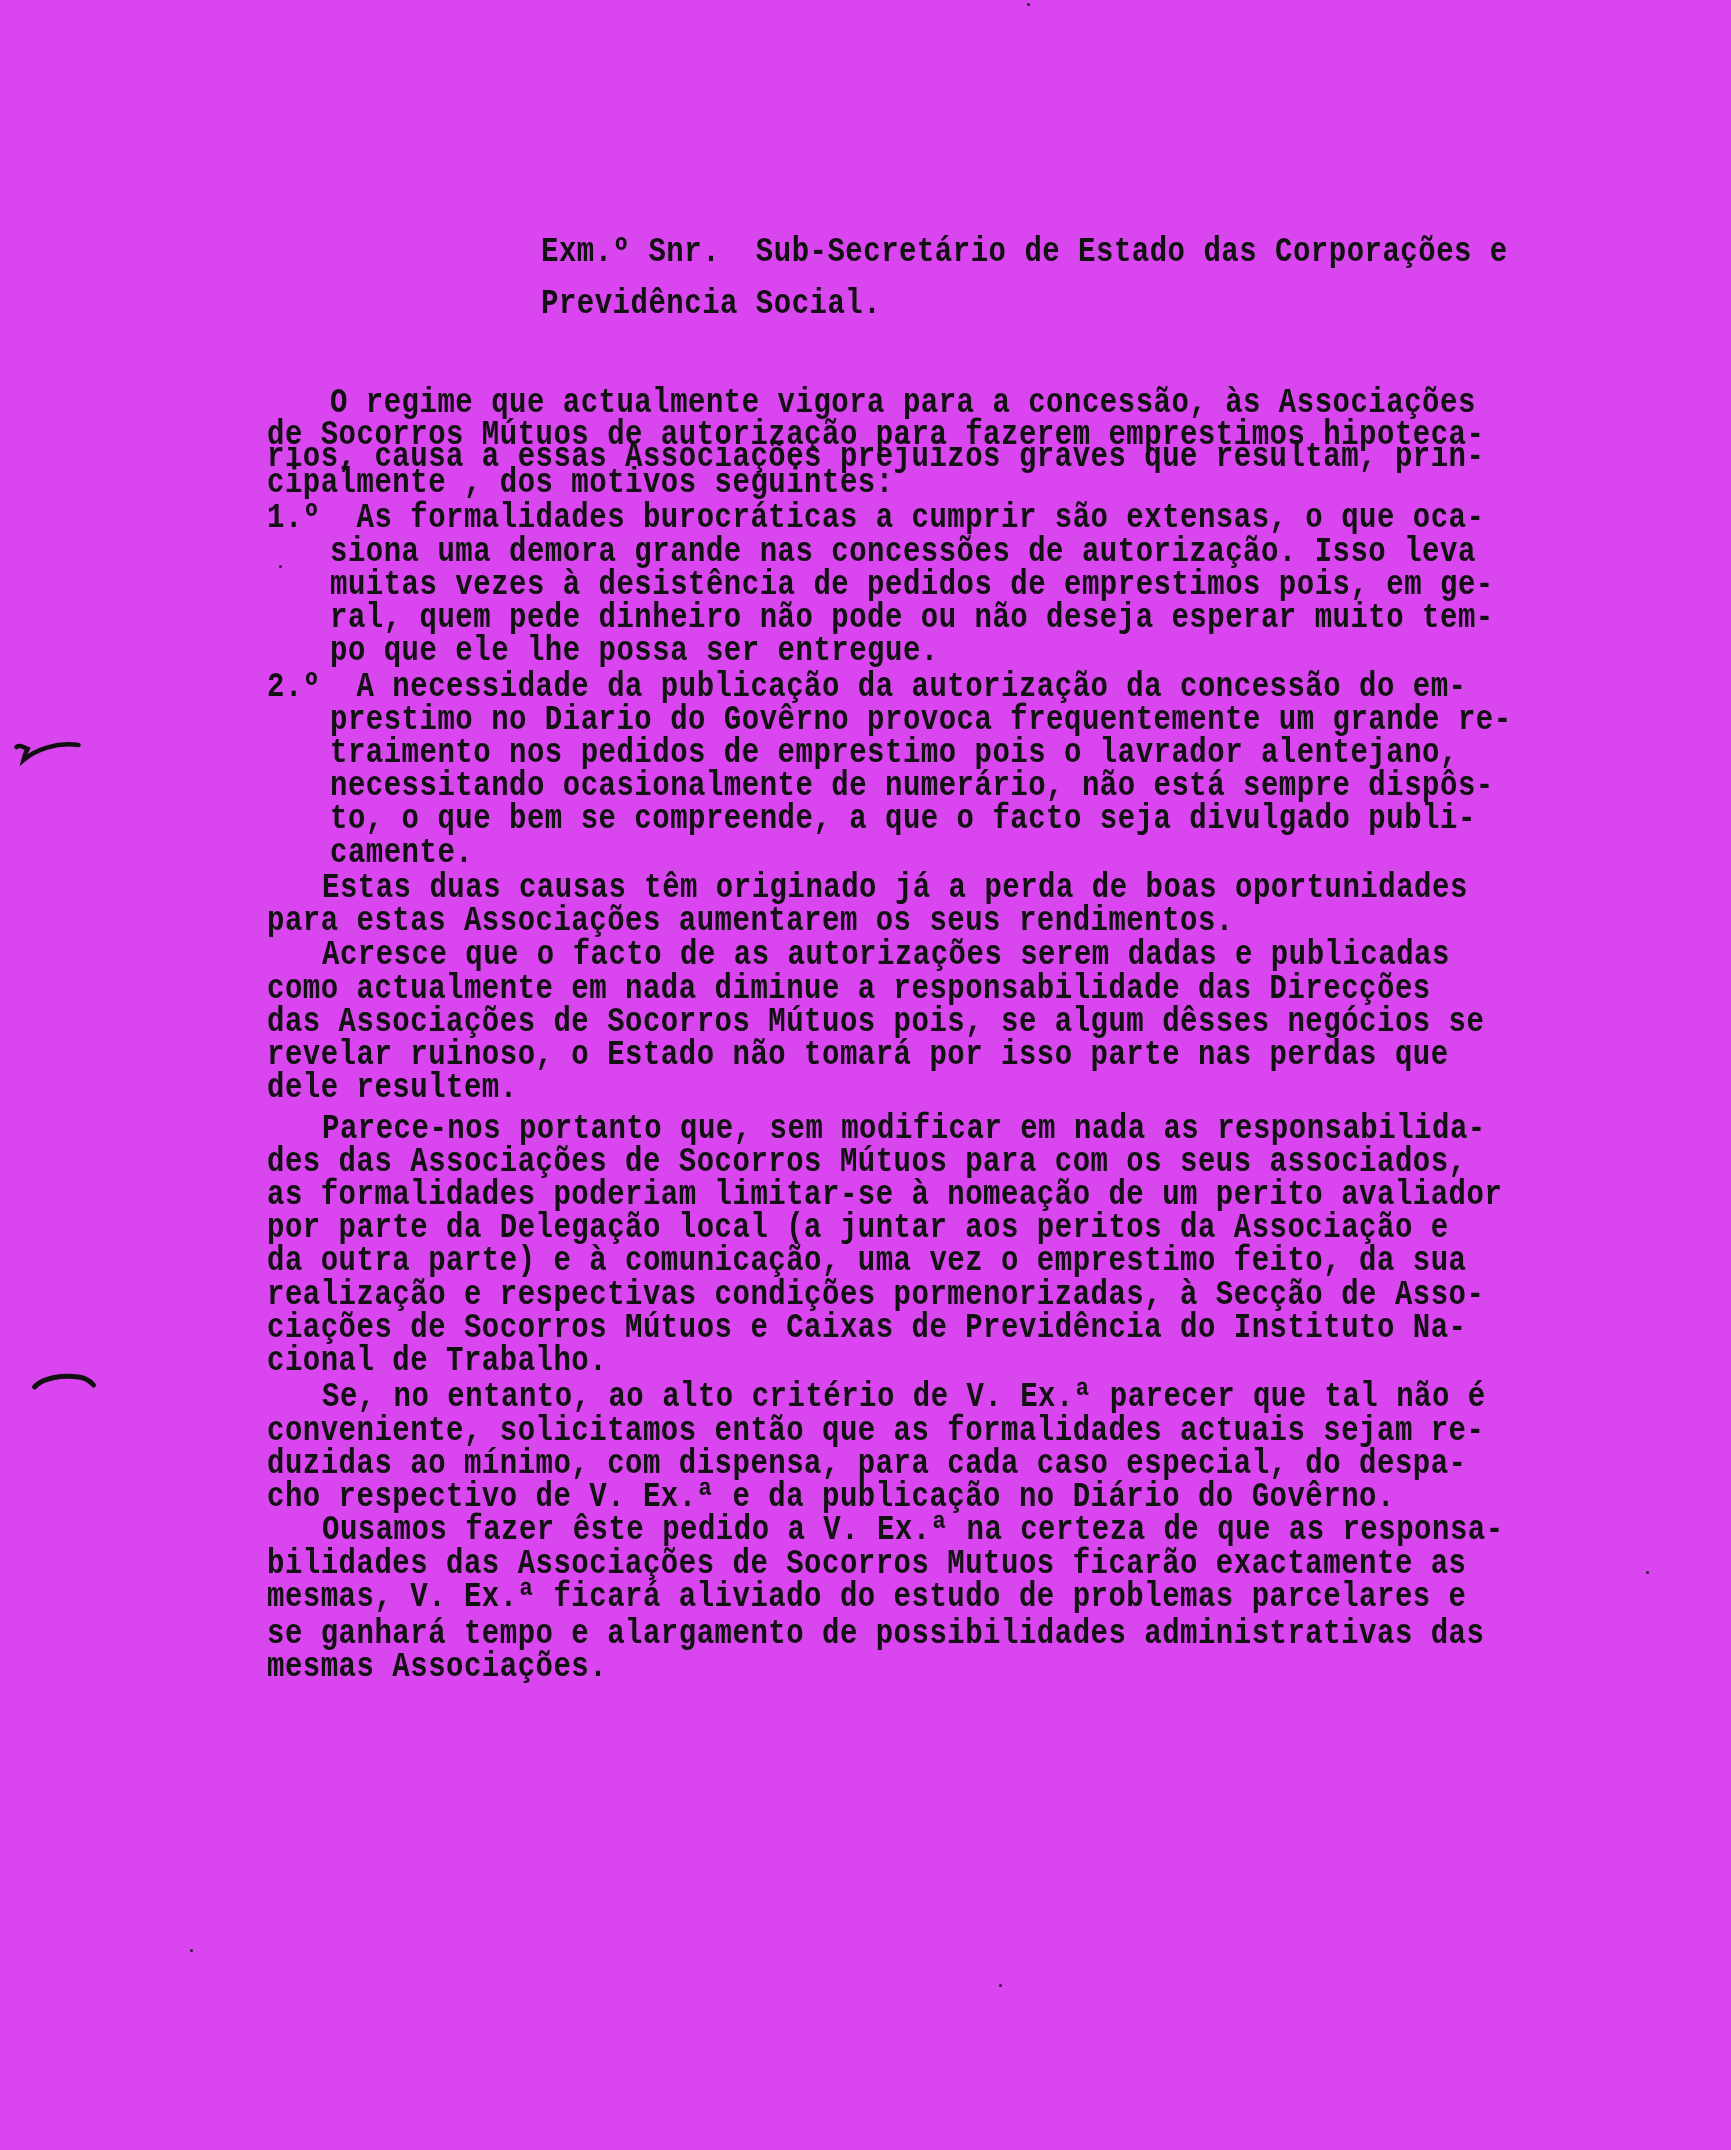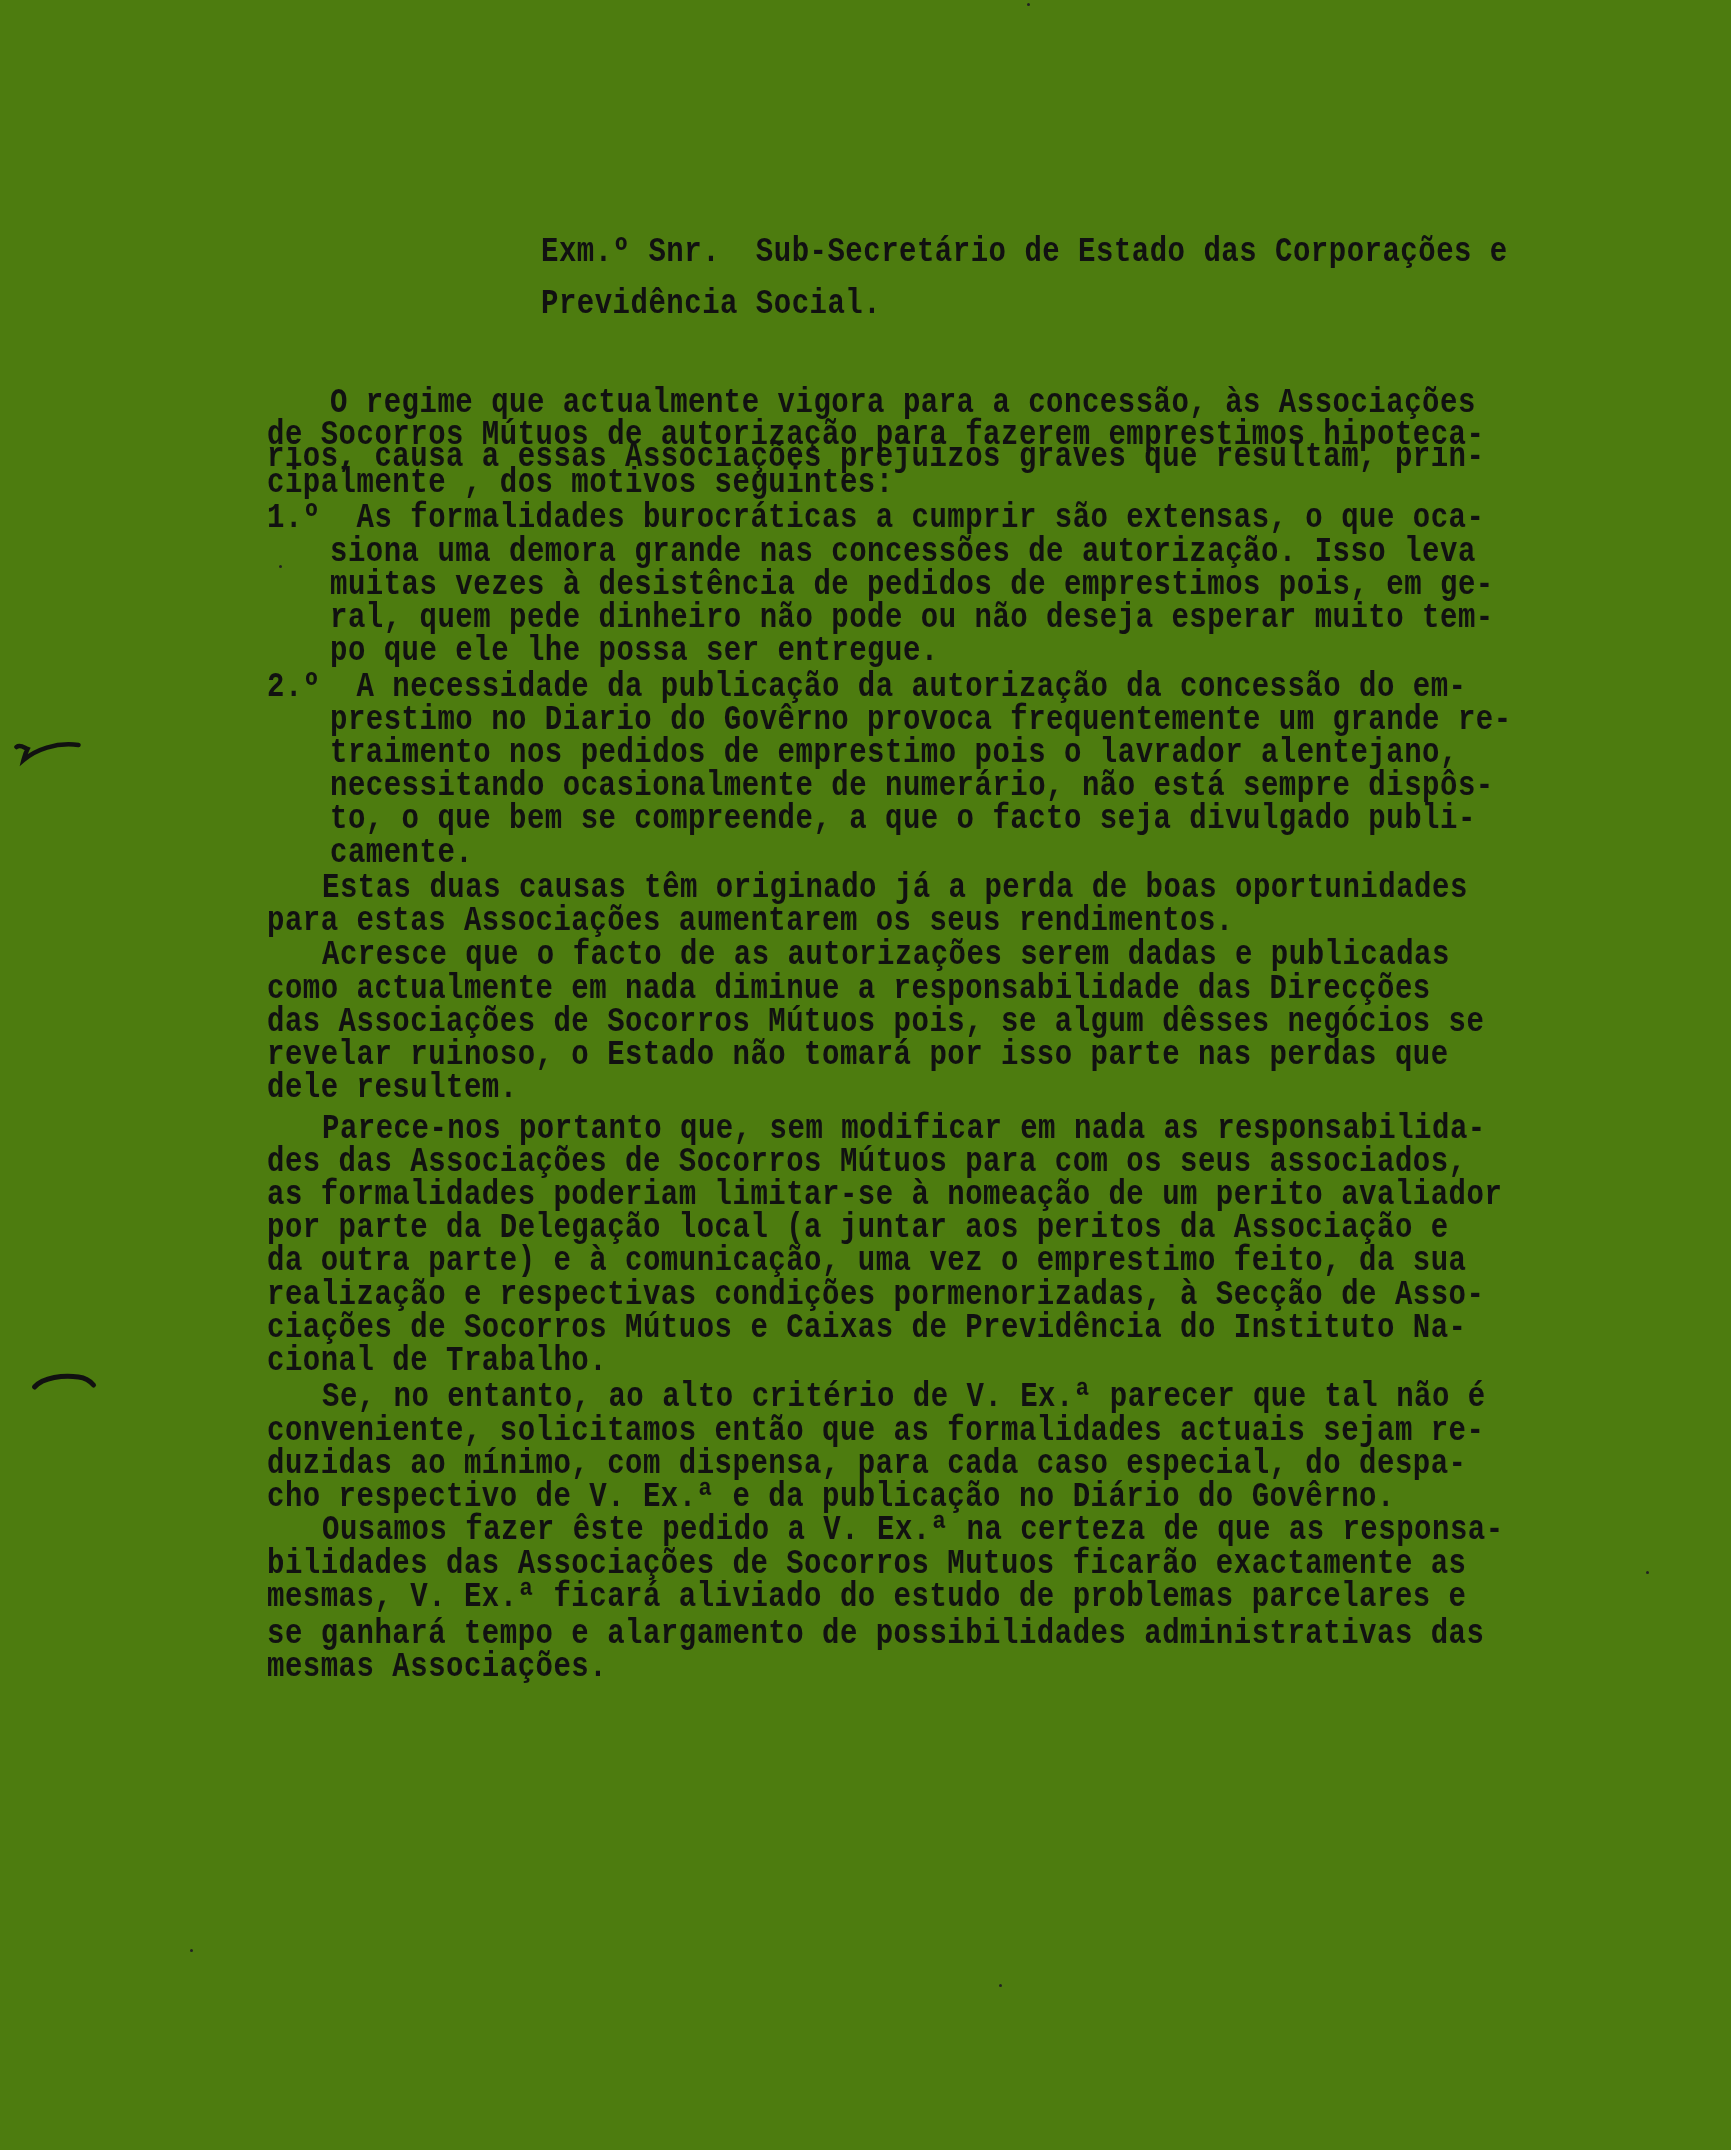--- a/index.html
+++ b/index.html
@@ -1,17 +1,17 @@
 <!DOCTYPE html>
 <html style="font-size:8px"><head>
 <meta charset="utf-8">
 <style>
   html, body { margin:0; padding:0; background:#ffffff; }
   body { width:1732px; height:2151px; position:relative; overflow:hidden; }
-  .page { position:absolute; inset:0; background:#4d7c0f; }
+  .page { position:absolute; inset:0; background:#d946ef; }
   .ln {
     position:absolute; white-space:pre;
     font-family:"Liberation Mono","DejaVu Sans Mono",monospace;
     font-weight:bold; color:#111111;
     font-size:29px; line-height:33px; letter-spacing:0.5px;
     transform:scaleY(1.18); transform-origin:left top;
   }
   .mark { position:absolute; }
   .dot { position:absolute; width:3px; height:3px; background:#222; border-radius:50%; }
 </style>

